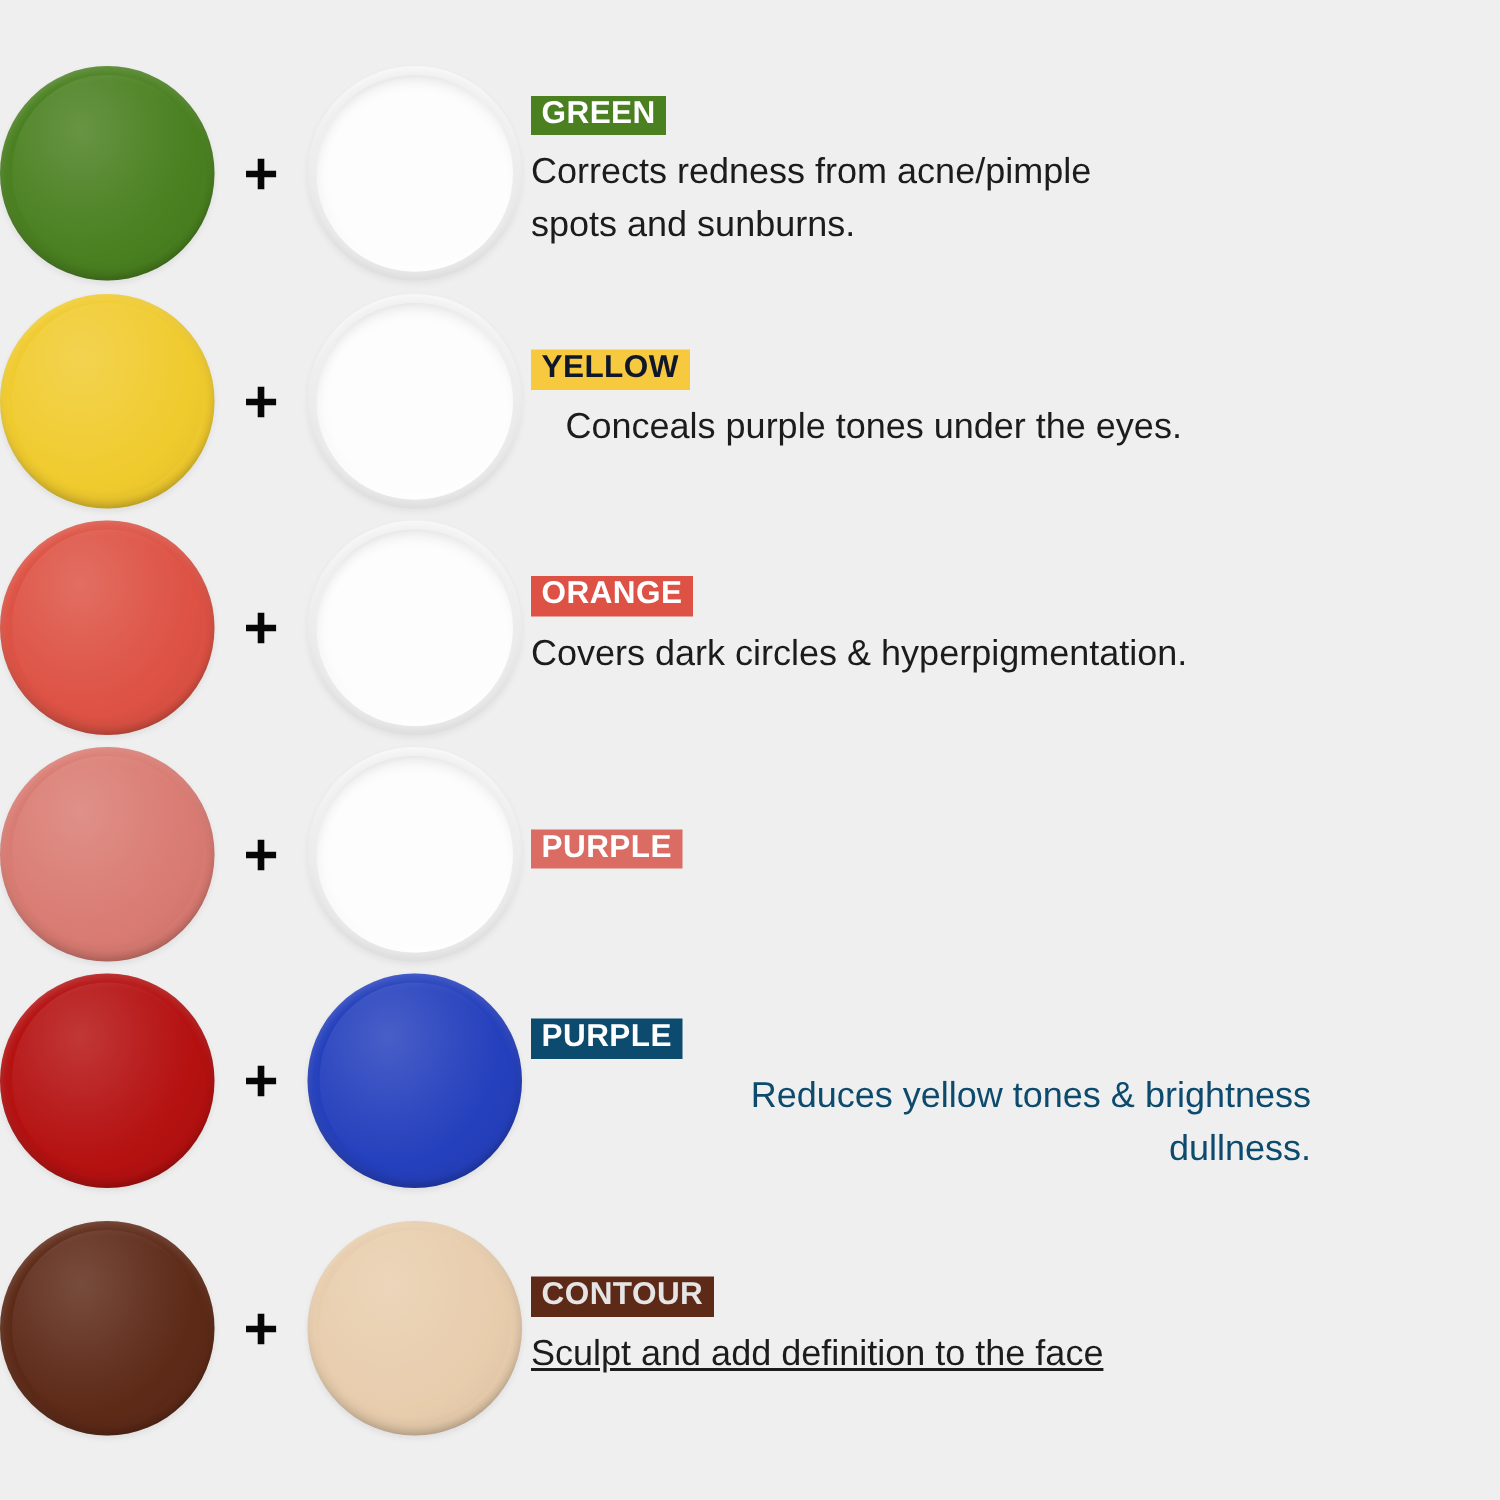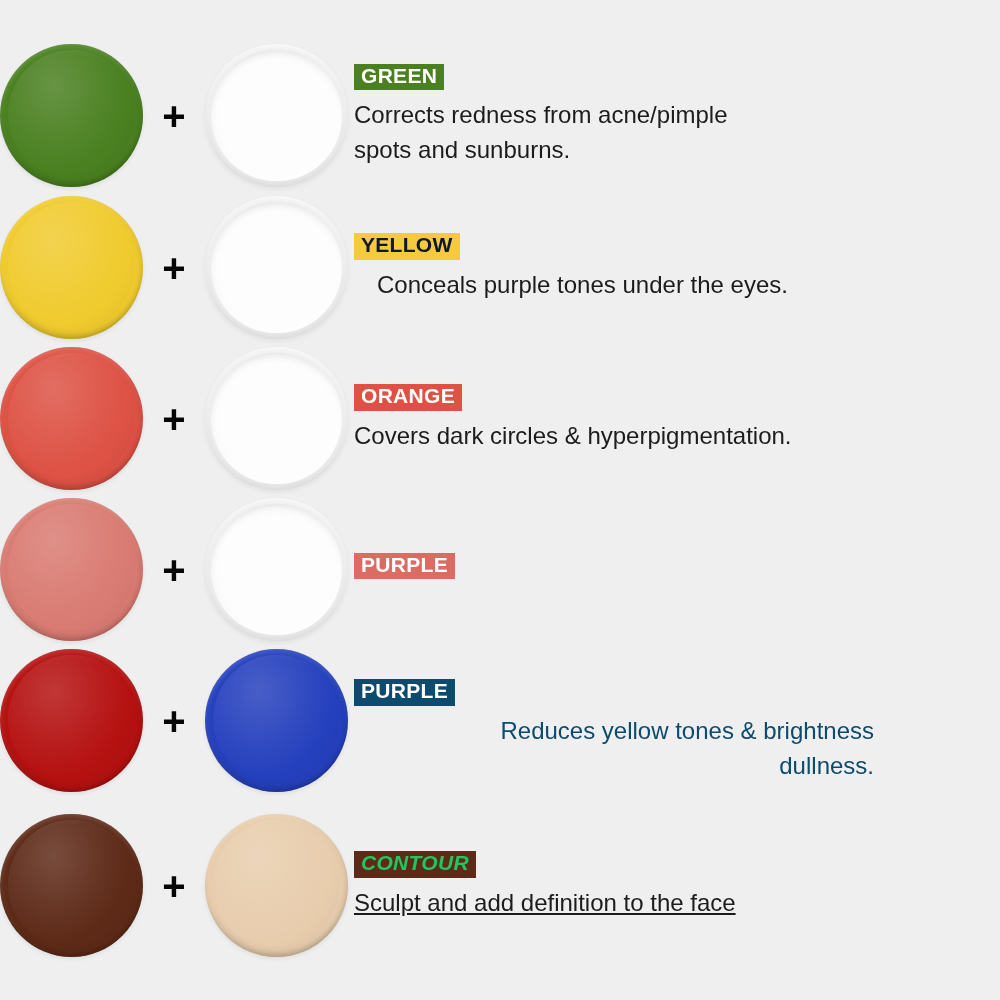--- a/index.html
+++ b/index.html
@@ -198,17 +198,17 @@
     </div>
     <div class="row" style="top: 810px;">
       <div class="swatch-wrap">
         <div class="swatch" style="--c: #5e2a18;"></div>
       </div>
       <div class="plus">+</div>
       <div class="swatch-wrap">
         <div class="swatch" style="--c: #e8cdad;"></div>
       </div>
       <div class="text-col">
-        <span class="badge" style="background: rgb(94, 42, 24); color: #22c55e; font-style: italic;">CONTOUR</span>
+        <span class="badge" style="background: rgb(94, 42, 24); color: #e5e5e5;">CONTOUR</span>
         <div class="desc" style="color: rgb(28, 28, 28); text-decoration: underline;">Sculpt and add definition to the face</div>
       </div>
     </div>
   </div>
 
 </body></html>

